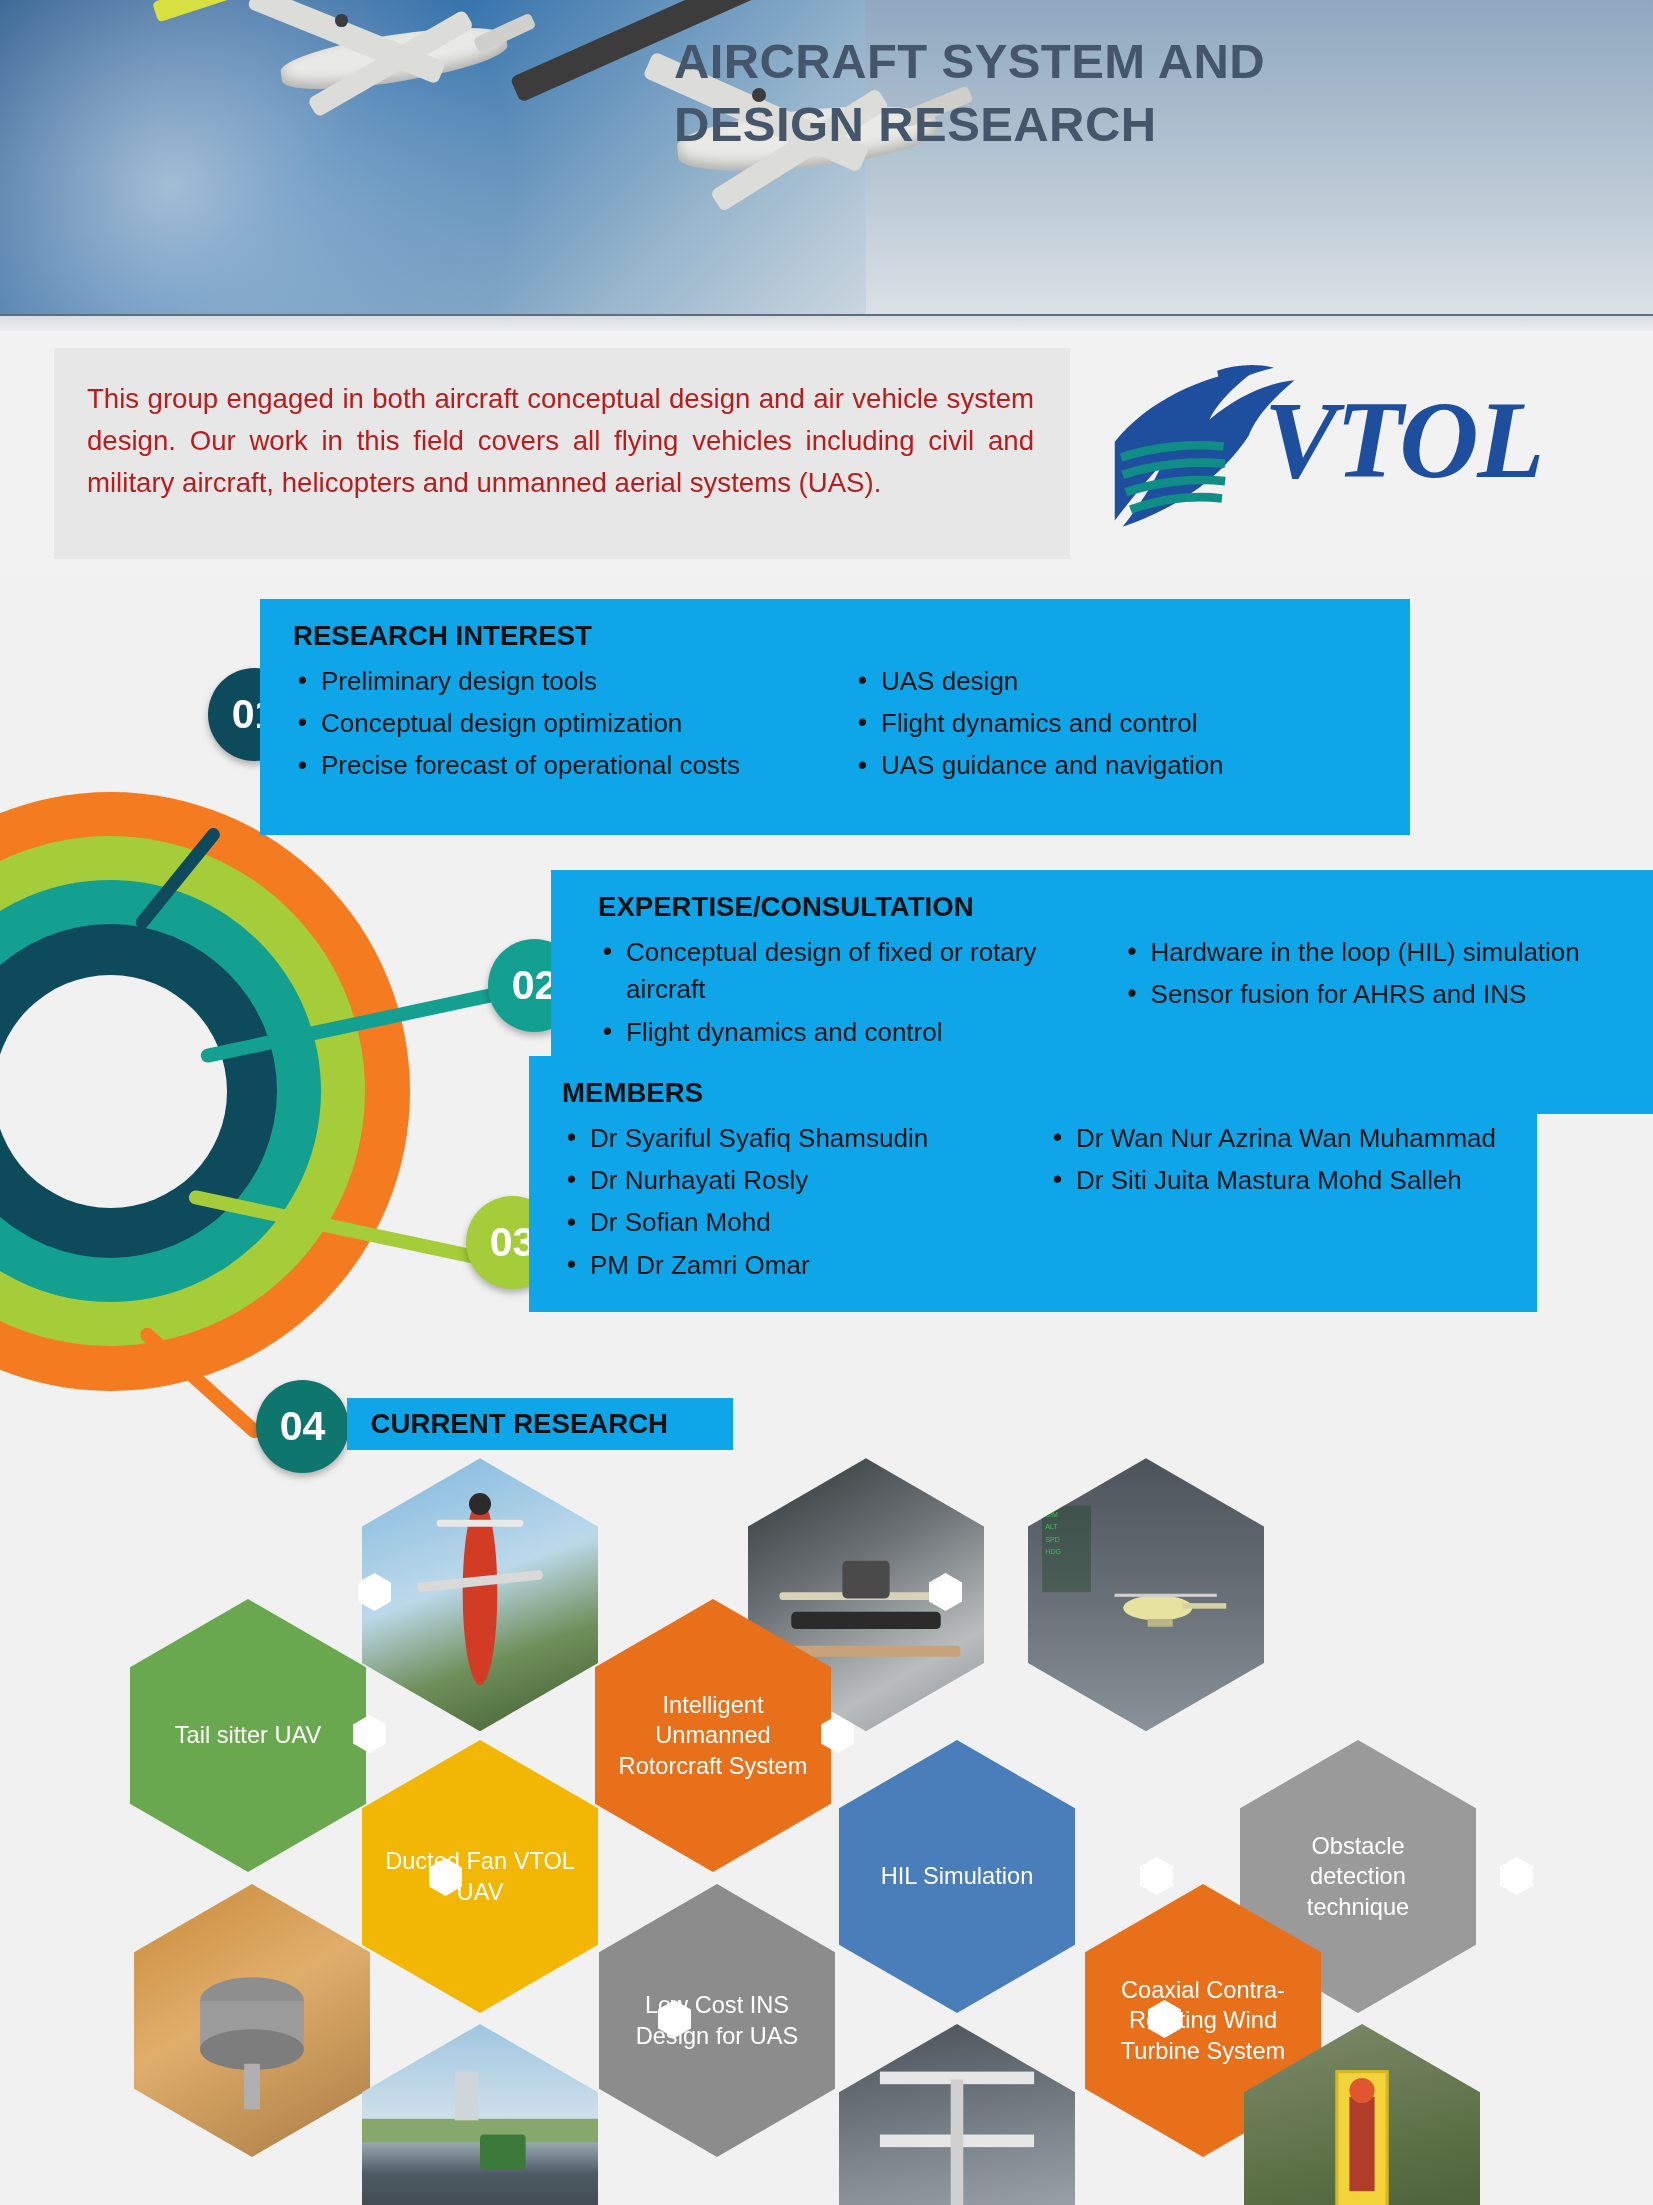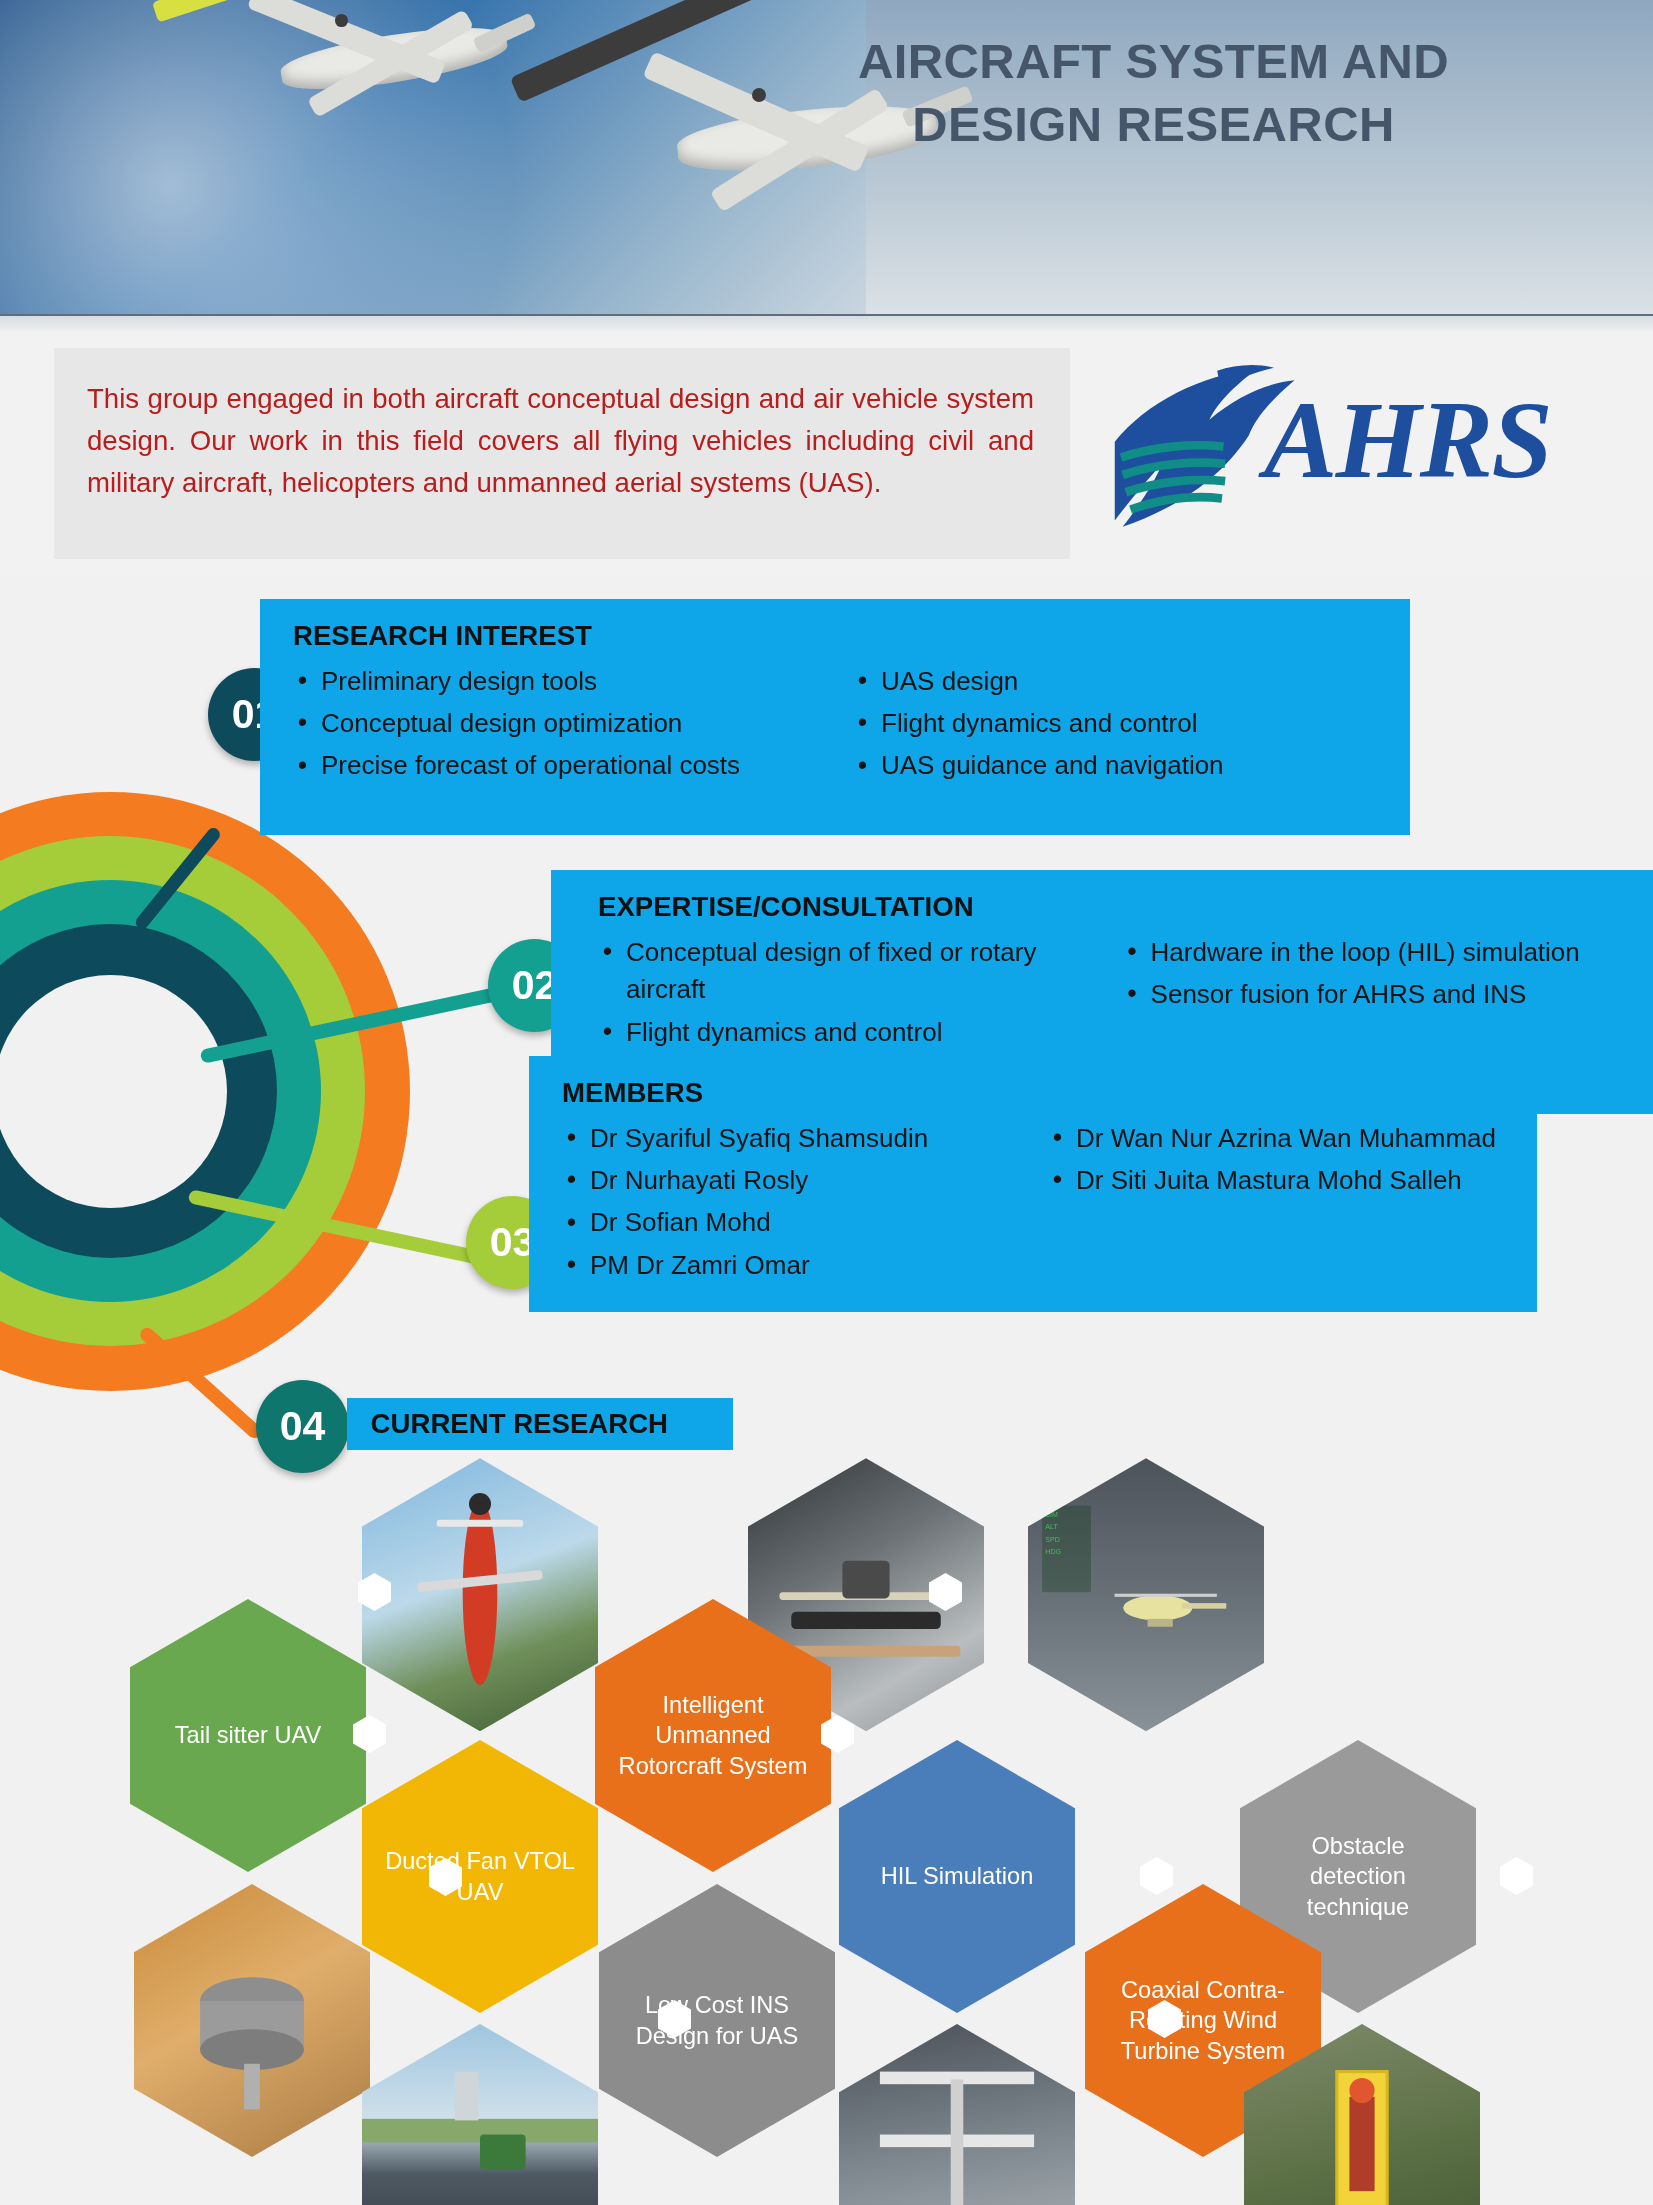--- a/index.html
+++ b/index.html
@@ -19,22 +19,22 @@
   }
   .header .sky {
     position: absolute; left: 0; top: 0; width: 866px; height: 331px;
     background: linear-gradient(135deg, #1d4f86 0%, #3a76ae 40%, #95b4cc 75%, #cdd8e0 100%);
   }
   .header .sky-glow {
     position:absolute; left:-79px; top:-118px; width:709px; height:551px;
     background: radial-gradient(circle at 35% 55%, rgba(255,255,255,0.55) 0%, rgba(255,255,255,0) 62%);
   }
   .header-title {
-    position: absolute; right: 36px; top: 30px; width: 929px;
-    text-align: center;
+    position: absolute; right: 51px; top: 30px; width: 929px;
+    text-align: left;
     font-size: 49px; font-weight: bold; color: #46566a;
     line-height: 1.28; letter-spacing: 0.4px;
   }
   .header-bottom-bar {
     position: absolute; left: 0; bottom: 0; width: 1654px; height: 17.3px;
     background: linear-gradient(to bottom, #d8dde1, #eceef0);
     border-top: 2.4px solid #5d6e80;
   }
 
   
@@ -186,21 +186,21 @@
   <svg width="536" height="221" viewBox="0 0 680 280">
     <path d="M20 120 C60 70, 130 35, 200 28 C168 52, 150 72, 140 92 C175 62, 215 45, 248 42 C215 70, 198 92, 190 112 C152 170, 95 205, 30 228 C55 196, 72 168, 80 148 C58 172, 38 196, 20 220 Z" fill="#1d4f9e"></path>
     <g stroke="#0f8d86" stroke-width="11" fill="none">
       <path d="M28 140 C70 126, 118 122, 158 126"></path>
       <path d="M30 162 C72 148, 120 144, 160 148"></path>
       <path d="M34 184 C76 170, 122 166, 160 170"></path>
       <path d="M40 206 C80 192, 122 188, 156 192"></path>
     </g>
     <path d="M150 30 C172 22, 200 20, 222 26 C198 32, 174 40, 154 52 Z" fill="#1d4f9e"></path>
   </svg>
-  <div class="logo-text">AHRS</div>
+  <div class="logo-text">VTOL</div>
 </div>
 
 <div class="rings">
   <div class="ring ring-orange"></div>
   <div class="ring ring-green"></div>
   <div class="ring ring-teal"></div>
   <div class="ring ring-navy"></div>
   <div class="ring ring-hole"></div>
 </div>
 

